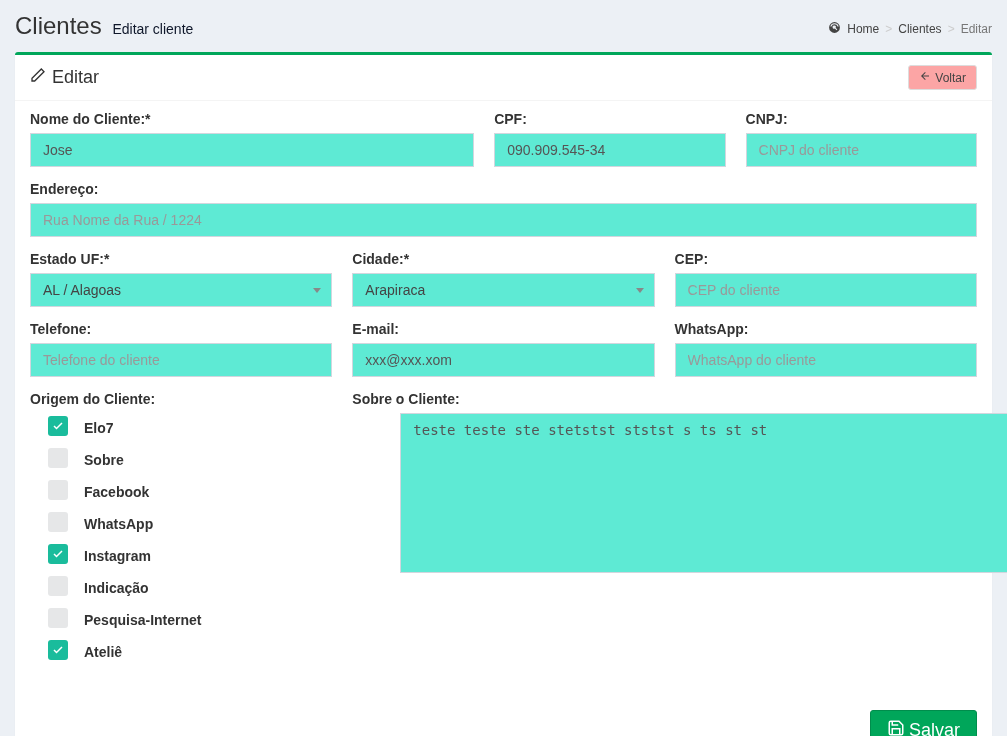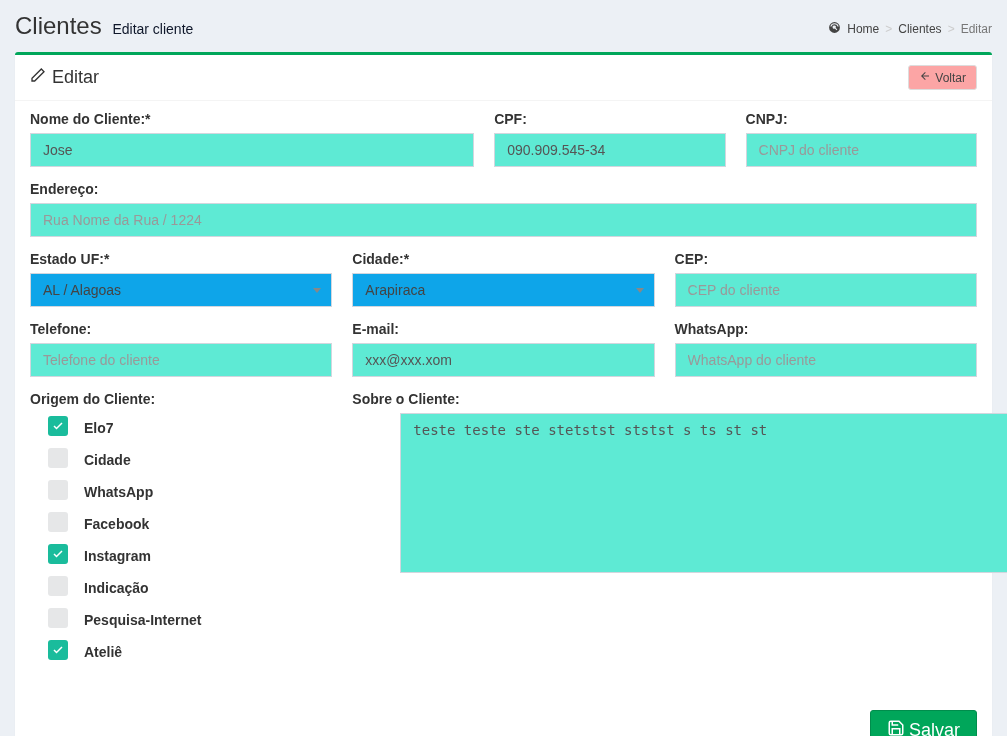--- a/index.html
+++ b/index.html
@@ -108,21 +108,21 @@
   border-radius: 0;
 }
 .form-control::placeholder { color: #999; }
 textarea.form-control { height: 160px; resize: vertical; margin-left: 48px; }
 
 .select2 {
   position: relative;
   width: 100%;
   height: 34px;
   border: 1px solid #d2d6de;
-  background: #0ea5e9;
+  background: #5eead4;
   display: flex;
   align-items: center;
   padding: 0 28px 0 12px;
   color: #444;
   cursor: pointer;
 }
 .select2 .arrow {
   position: absolute;
   right: 10px;
   top: 50%;
@@ -270,29 +270,29 @@
               <label class="chk checked">
                 <span class="box-chk">
                   <svg width="12" height="12" viewBox="0 0 24 24" fill="none" stroke="#fff" stroke-width="3">
                     <polyline points="20 6 9 17 4 12"></polyline>
                   </svg>
                 </span>
                 <span>Elo7</span>
               </label>
               <label class="chk">
                 <span class="box-chk"></span>
-                <span>Cidade</span>
+                <span>Sobre</span>
+              </label>
+              <label class="chk">
+                <span class="box-chk"></span>
+                <span>Facebook</span>
               </label>
               <label class="chk">
                 <span class="box-chk"></span>
                 <span>WhatsApp</span>
-              </label>
-              <label class="chk">
-                <span class="box-chk"></span>
-                <span>Facebook</span>
               </label>
               <label class="chk checked">
                 <span class="box-chk">
                   <svg width="12" height="12" viewBox="0 0 24 24" fill="none" stroke="#fff" stroke-width="3">
                     <polyline points="20 6 9 17 4 12"></polyline>
                   </svg>
                 </span>
                 <span>Instagram</span>
               </label>
               <label class="chk">

